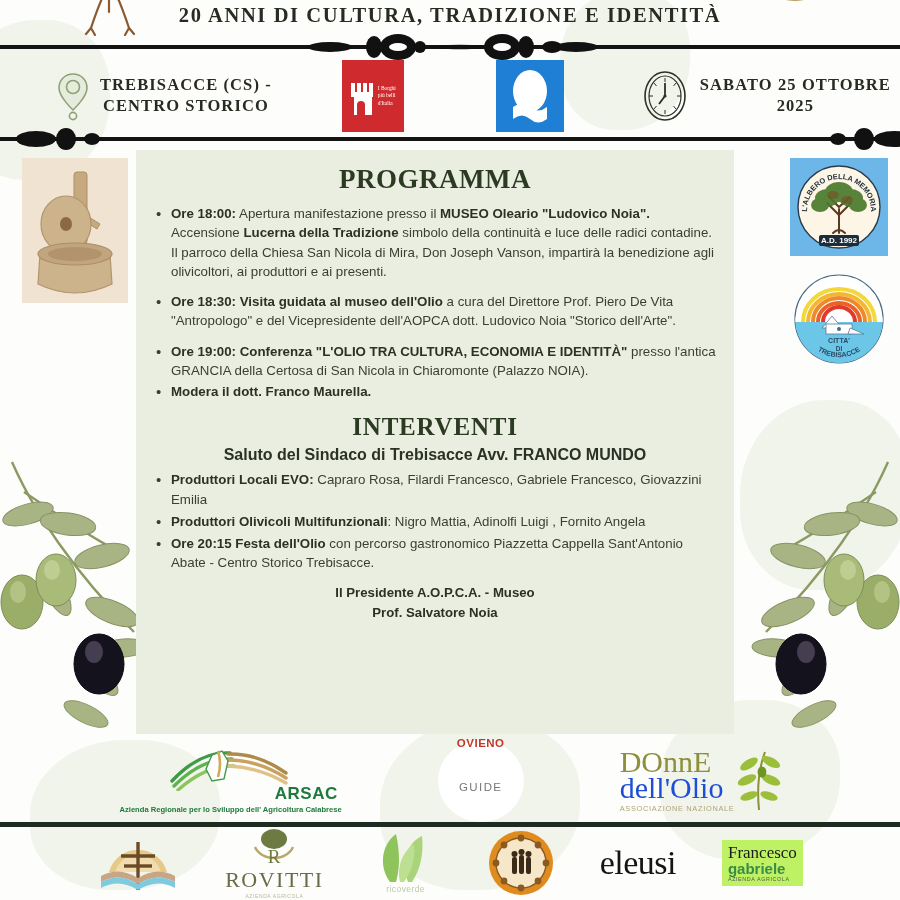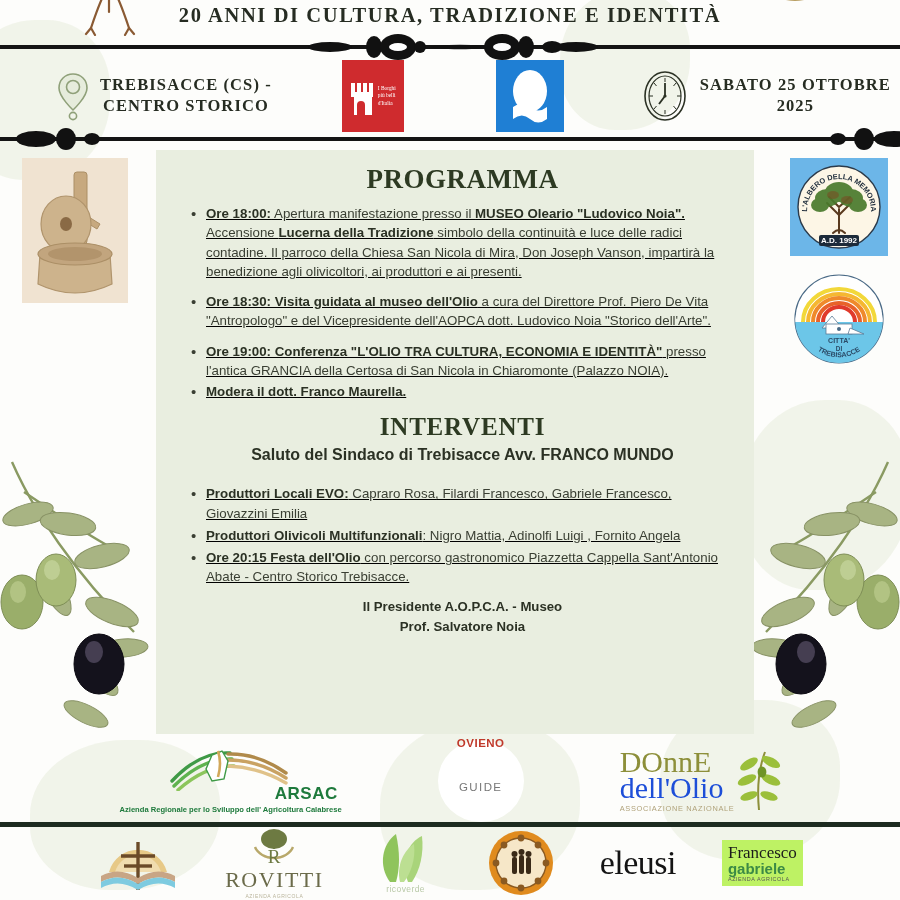--- a/index.html
+++ b/index.html
@@ -85,58 +85,57 @@
     font-size: 5.4px; color: #ffffff; line-height: 1.32;
     text-align: left; margin-left: 2px;
   }
   .bandiera-logo {
     width: 68px; height: 72px; background: #1f7fd4;
     display: flex; align-items: center; justify-content: center;
   }
 
   
   .panel {
-    position: absolute; left: 156px; top: 150px; width: 598px; height: 584px;
+    position: absolute; left: 136px; top: 150px; width: 598px; height: 584px;
     background: #e9eee0;
     z-index: 6;
-    padding-left: 15px;
   }
   .panel-inner { padding: 14px 18px 8px 18px; }
 
   h2.section {
     font-family: "Liberation Serif", serif;
     font-weight: bold;
     text-align: center;
     color: #2d3a22;
   }
   h2.programma { font-size: 27px; letter-spacing: .5px; margin-bottom: 9px; }
   h2.interventi { font-size: 25px; letter-spacing: .8px; margin: 6px 0 5px 0; }
 
-  ul.plist { list-style: none; text-decoration: underline; }
+  ul.plist { list-style: none; }
   ul.plist > li {
     position: relative;
     padding-left: 17px;
     margin-bottom: 11px;
     font-size: 13.3px;
     line-height: 1.45;
     color: #3a3f33;
   }
   ul.plist > li::before {
     content: "\2022";
     position: absolute; left: 2px; top: -1px;
     font-size: 15px; color: #3a3f33;
   }
   .b { font-weight: bold; color: #2b3124; }
 
   .saluto {
     text-align: center;
     font-weight: bold;
     font-size: 16px;
     color: #2b3124;
-    margin: 2px 0 20px 0;
+    margin: 2px 0 6px 0;
   }
   .indent1 { display: block; padding-left: 8px; }
   .indent2 { display: block; padding-left: 66px; }
 
   .sign {
     text-align: center;
     font-weight: bold;
     font-size: 13.2px;
     color: #2b3124;
     line-height: 1.5;

